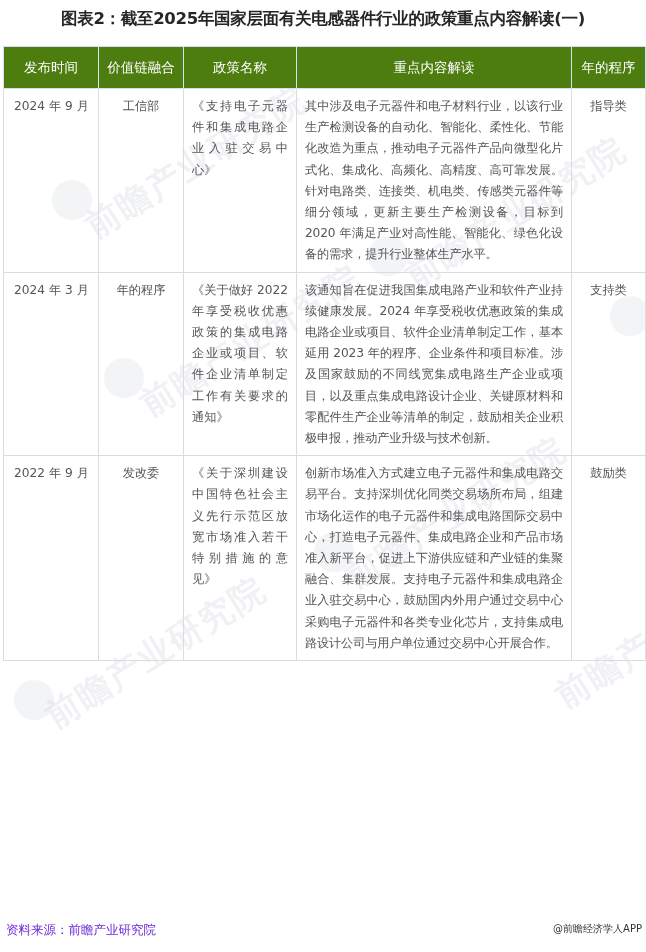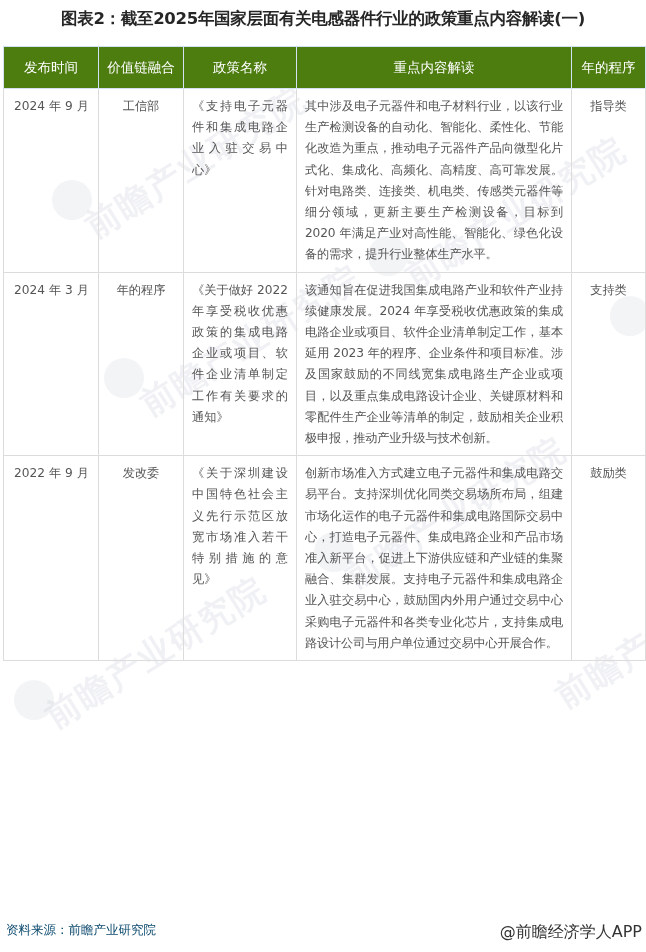--- a/index.html
+++ b/index.html
@@ -26,24 +26,24 @@
   }
   td {
     border: 1px solid #dcdcdc; vertical-align: top;
     font-size: 12.2px; line-height: 21.2px; color: #555555;
     padding: 7px 8px 6px 8px; text-align: center;
   }
   td.c1 { padding-left: 9px; }
   td.c3 { text-align: justify; }
   td.c4 { text-align: justify; letter-spacing: -0.15px; }
   .footer-left {
-    position: absolute; left: 6px; top: 922px; font-size: 12.5px; color: #0c4a6e;
+    position: absolute; left: 6px; top: 922px; font-size: 12.5px; color: #6d28d9;
   }
   .footer-right {
-    position: absolute; right: 4px; top: 922px; font-size: 16px; color: #333333;
+    position: absolute; right: 4px; top: 922px; font-size: 10px; color: #333333;
   }
   .watermark {
     position: absolute; pointer-events: none; color: rgba(200,205,215,0.28);
     font-size: 34px; font-weight: bold; transform: rotate(-32deg);
     white-space: nowrap; letter-spacing: 2px;
   }
   .wm-logo {
     position: absolute; width: 40px; height: 40px; border-radius: 50%;
     background: rgba(200,205,215,0.22); pointer-events: none;
   }

